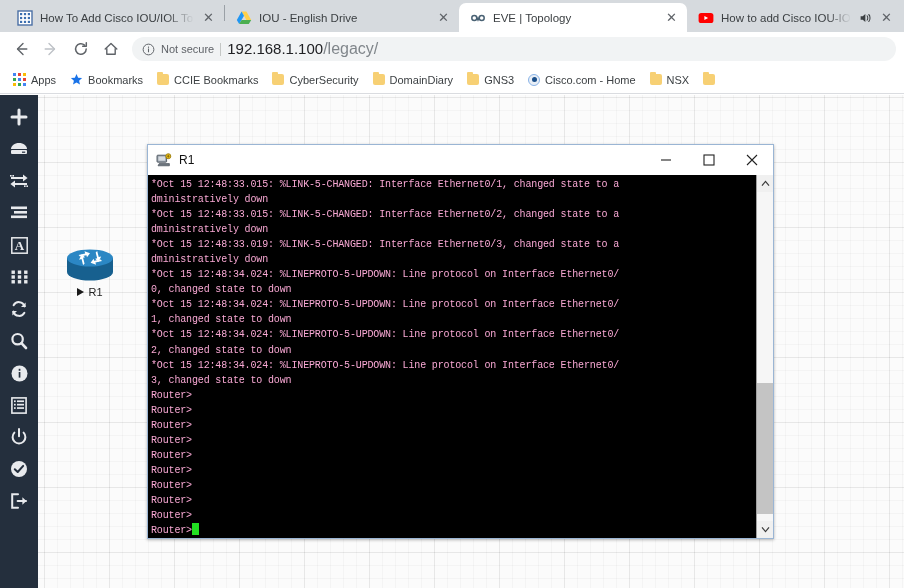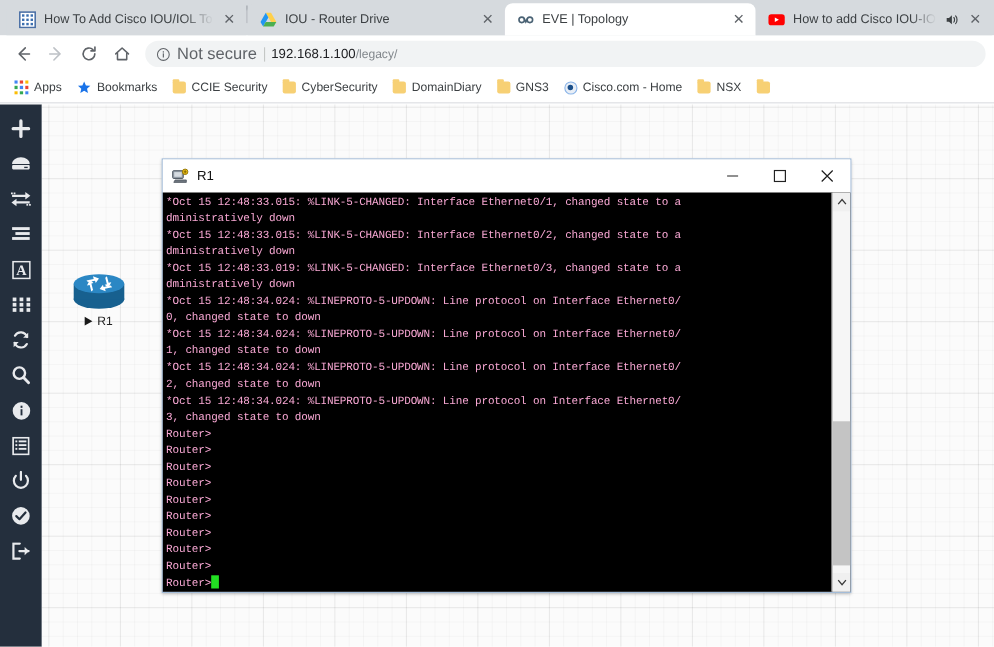--- a/index.html
+++ b/index.html
@@ -85,24 +85,24 @@
     background: #f1f3f4;
     border-radius: 12px;
     display: flex;
     align-items: center;
     gap: 6px;
     padding: 0 10px;
     font-size: 11.5px;
     margin-left: 4px;
   }
   .info-icon { width: 13px; height: 13px; color: #5f6368; flex: 0 0 13px; }
-  .not-secure { color: #5f6368; font-size: 15px; }
+  .not-secure { color: #5f6368; font-size: 11px; }
   .omni-sep { width: 1px; height: 13px; background: #c4c7c5; }
-  .url-host { color: #202124; font-size: 12px; }
-  .url-path { color: #80868b; font-size: 11px; }
+  .url-host { color: #202124; font-size: 15px; }
+  .url-path { color: #80868b; font-size: 16px; }
 
   
   .bookmarks {
     height: 28px;
     background: #ffffff;
     display: flex;
     align-items: center;
     gap: 2px;
     padding: 0 7px;
     border-bottom: 1px solid #dadce0;
@@ -312,21 +312,21 @@
     </div>
 
     <div class="tab-sep"></div>
 
     <div class="tab inactive" style="width:234px">
       <svg class="favicon" viewBox="0 0 16 16">
         <path d="M5.6 1.6h4.8l4.8 8.3h-4.8z" fill="#ffd04b"></path>
         <path d="M5.6 1.6 0.8 9.9l2.4 4.2 4.8-8.3z" fill="#2196f3"></path>
         <path d="M3.2 14.1h9.6l2.4-4.2H5.6z" fill="#4caf50"></path>
       </svg>
-      <span class="tab-title">IOU - Router Drive</span>
+      <span class="tab-title">IOU - English Drive</span>
       <span class="tab-close">✕</span>
     </div>
 
     <div class="tab active" style="width:228px">
       <svg class="favicon" viewBox="0 0 16 16">
         <g fill="none" stroke="#4a6274" stroke-width="1.5" stroke-linecap="round">
           <circle cx="4.3" cy="8" r="2.5"></circle>
           <circle cx="11.7" cy="8" r="2.5"></circle>
           <path d="M6.6 7.2 8 10l1.4-2.8"></path>
         </g>
@@ -405,21 +405,21 @@
       <span>Apps</span>
     </div>
     <div class="bm">
       <svg class="star-icon" viewBox="0 0 16 16">
         <path d="M8 1.3 10 5.8l4.9.4-3.7 3.2 1.1 4.8L8 11.7l-4.3 2.5 1.1-4.8L1.1 6.2l4.9-.4z" fill="#1a73e8"></path>
       </svg>
       <span>Bookmarks</span>
     </div>
     <div class="bm">
       <span class="bm-folder"></span>
-      <span>CCIE Security</span>
+      <span>CCIE Bookmarks</span>
     </div>
     <div class="bm">
       <span class="bm-folder"></span>
       <span>CyberSecurity</span>
     </div>
     <div class="bm">
       <span class="bm-folder"></span>
       <span>DomainDiary</span>
     </div>
     <div class="bm">

